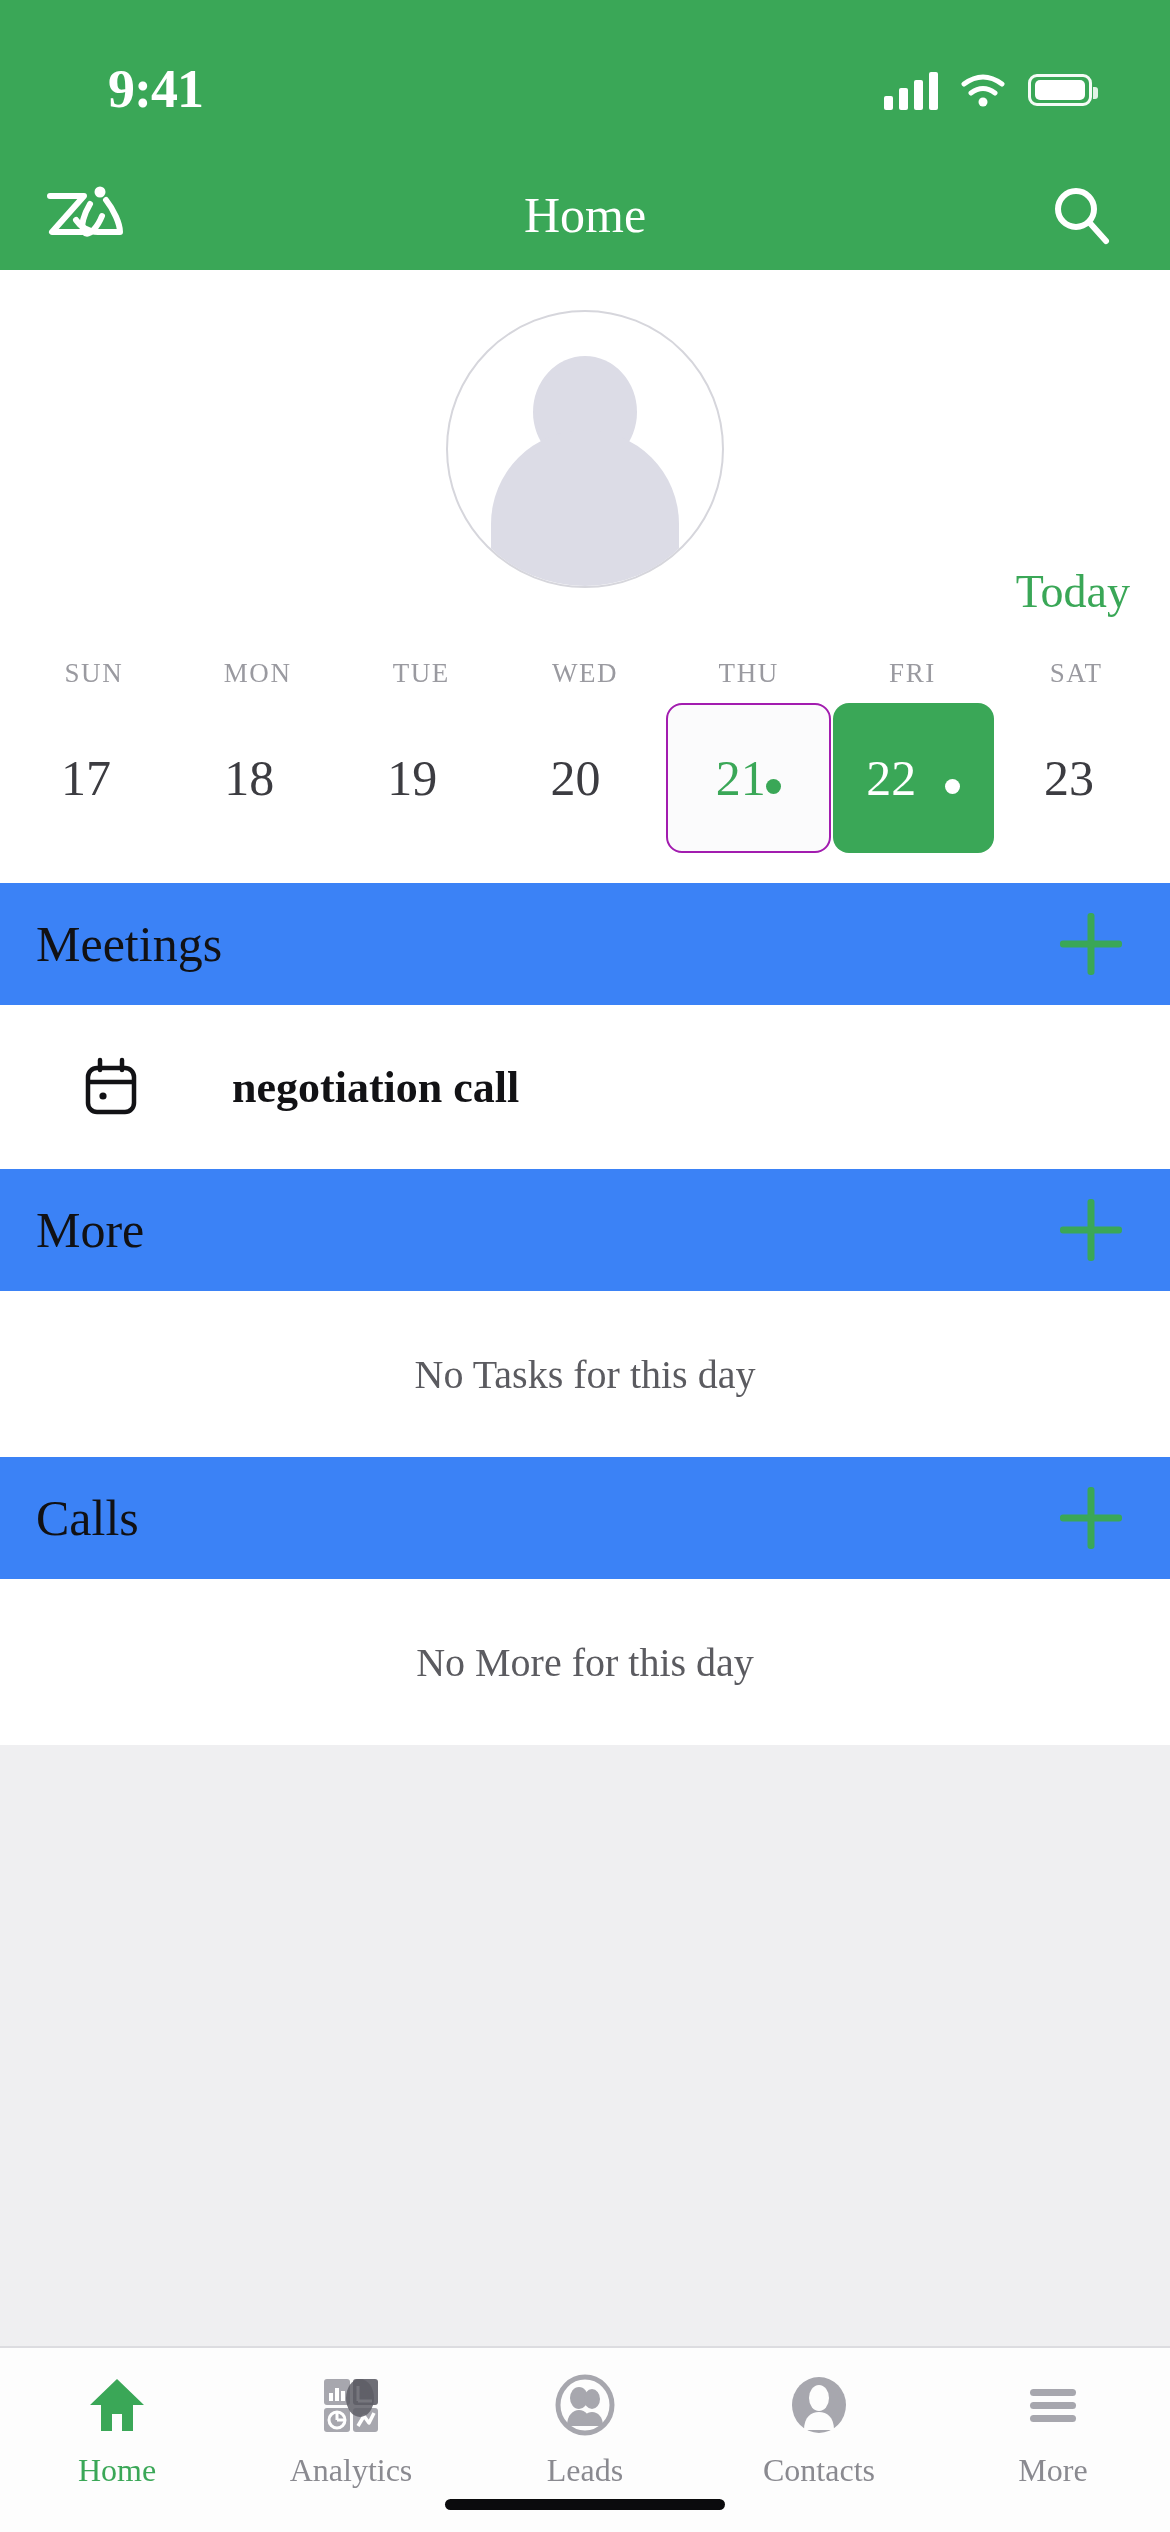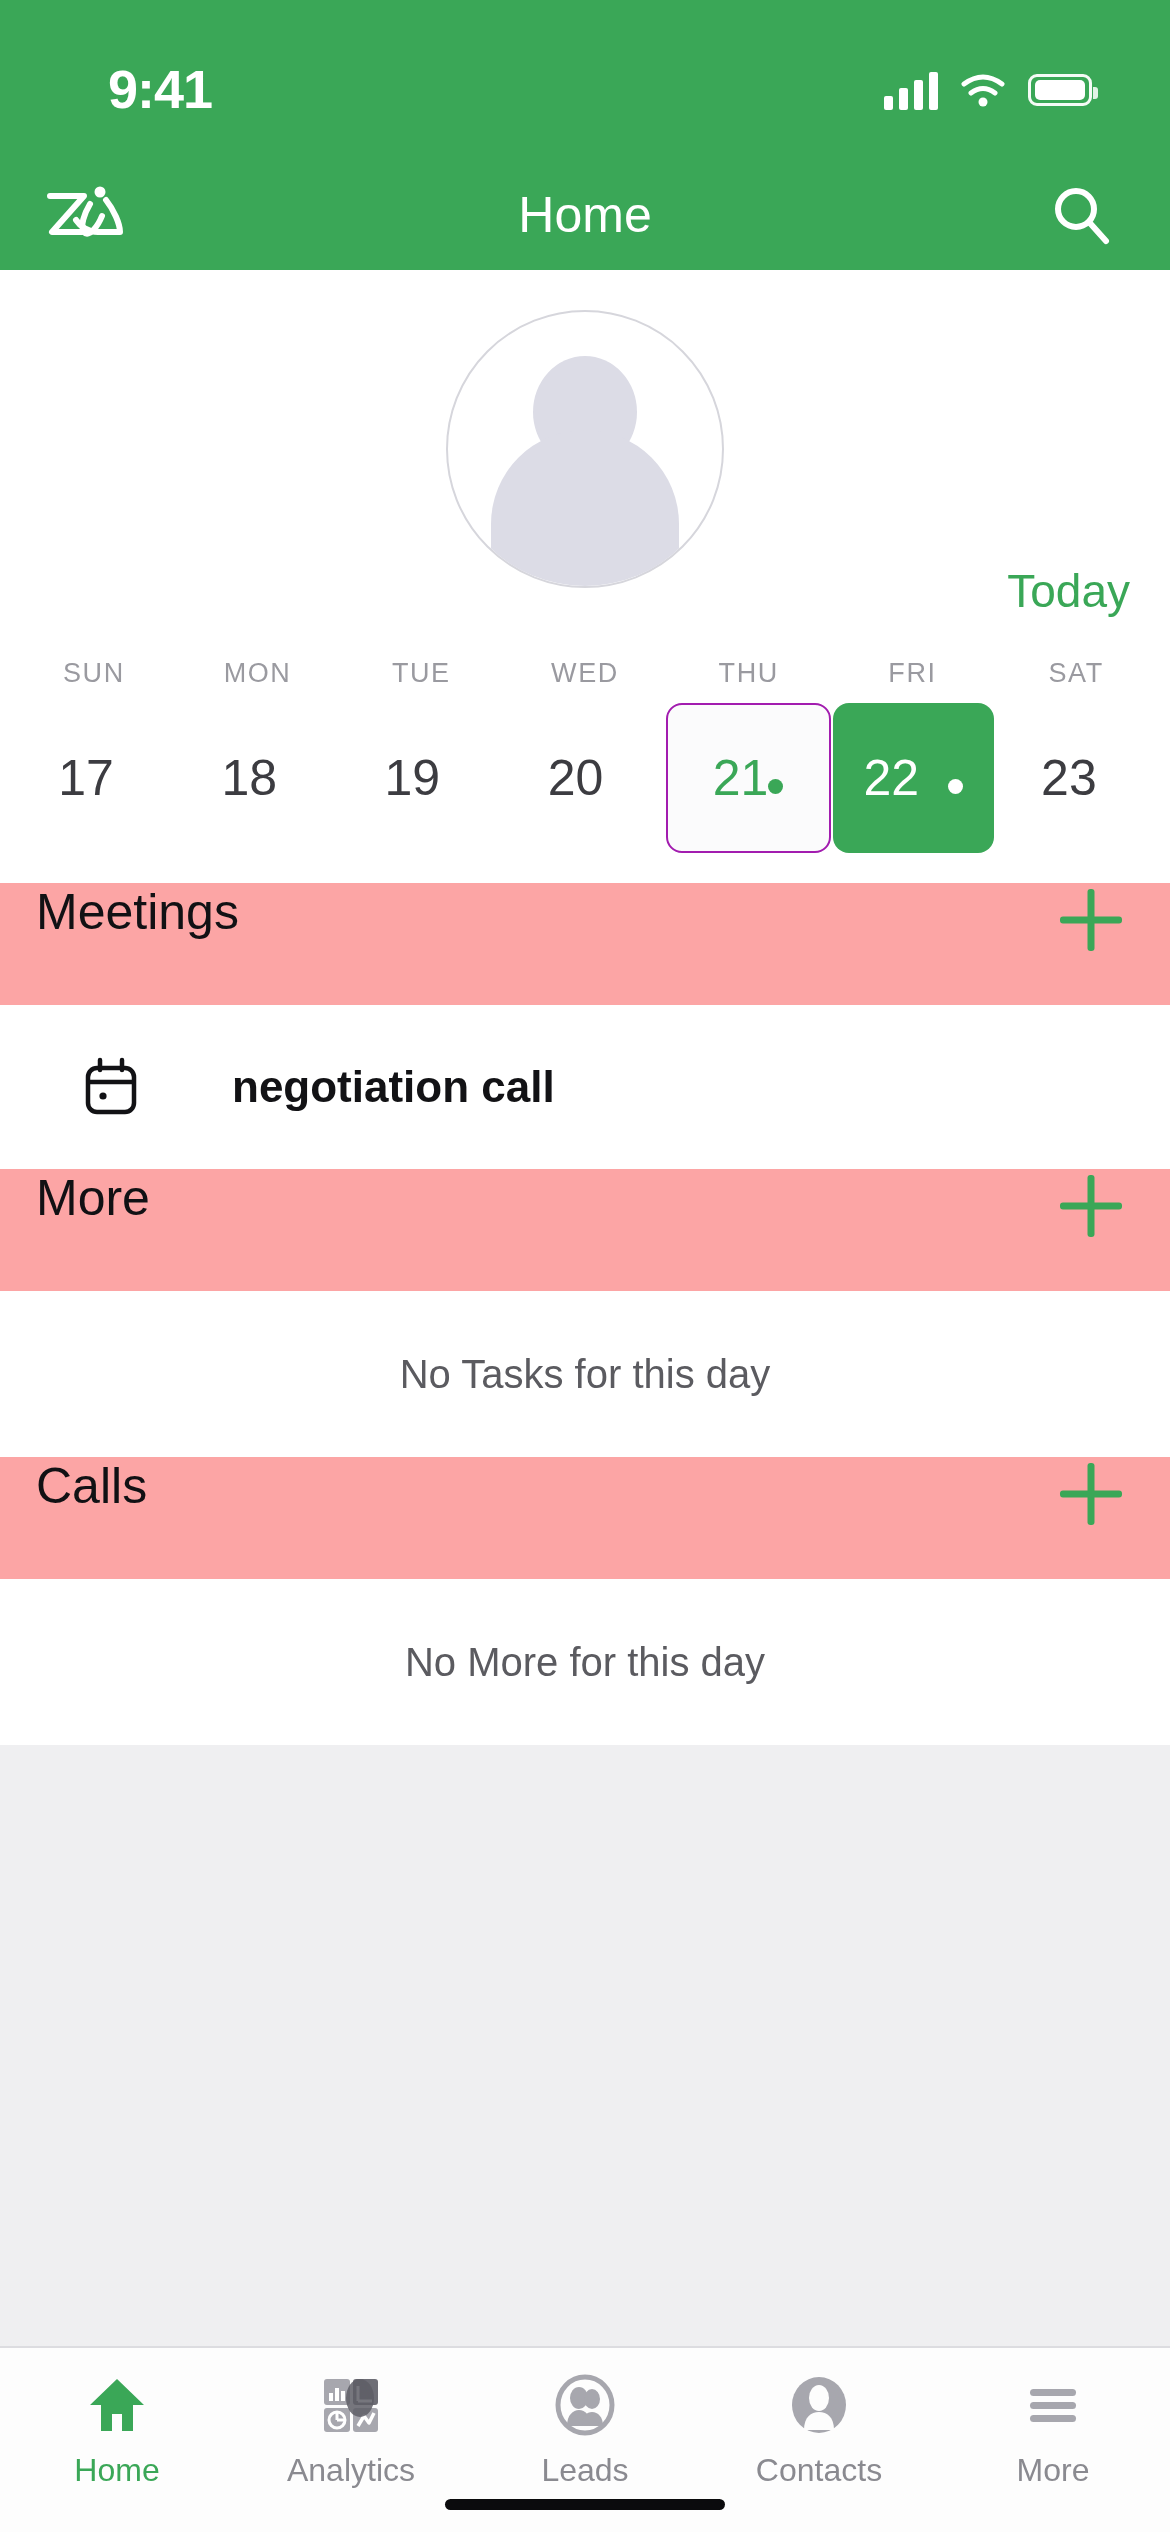--- a/index.html
+++ b/index.html
@@ -2,21 +2,21 @@
 <html><head>
 <meta charset="utf-8">
 <style>
   * { margin:0; padding:0; box-sizing:border-box; }
   html, body {
     width:1170px; height:2532px;
     font-family:"Liberation Sans", sans-serif;
     background:#ffffff;
     overflow:hidden;
   }
-  #phone { position:relative; width:1170px; height:2532px; background:#ffffff; display:flex; flex-direction:column; }
+  #phone { position:relative; width:1170px; height:2532px; background:#ffffff; display:flex; flex-direction:column;font-family:Liberation Serif, serif; }
 
   
   .statusbar {
     height:160px; background:#3aa757; flex:0 0 auto;
     display:flex; align-items:center; justify-content:space-between;
     padding:0 78px 0 0; position:relative;
   }
   .sb-time {
     color:#ffffff; font-size:54px; font-weight:700;
     letter-spacing:-1px; margin-left:108px; margin-top:18px;
@@ -97,21 +97,21 @@
   .date-cell.today .date-num { color:#3aa757; }
   .date-cell.today .date-dot { background:#3aa757; }
   .date-cell.selected { background:#3aa757;gap:29px; }
   .date-cell.selected .date-num { color:#ffffff; }
   .date-cell.selected .date-dot { background:#ffffff; }
 
   .strip-gap { height:30px; background:#ffffff; }
 
   
   .section-head {
-    height:122px; background:#fca5a5; display:flex; align-items:flex-start;
+    height:122px; background:#3b82f6; display:flex; align-items:center;
     justify-content:space-between; padding:0 42px 0 36px;
   }
   .section-title { font-size:50px; color:#111114; font-weight:400; }
   .plus-btn { width:74px; height:74px; position:relative; }
   .plus-btn::before, .plus-btn::after {
     content:""; position:absolute; background:#3aa757; border-radius:3px;
   }
   .plus-btn::before { left:50%; top:6px; transform:translateX(-50%); width:7px; height:62px; }
   .plus-btn::after { top:50%; left:6px; transform:translateY(-50%); height:7px; width:62px; }
 

